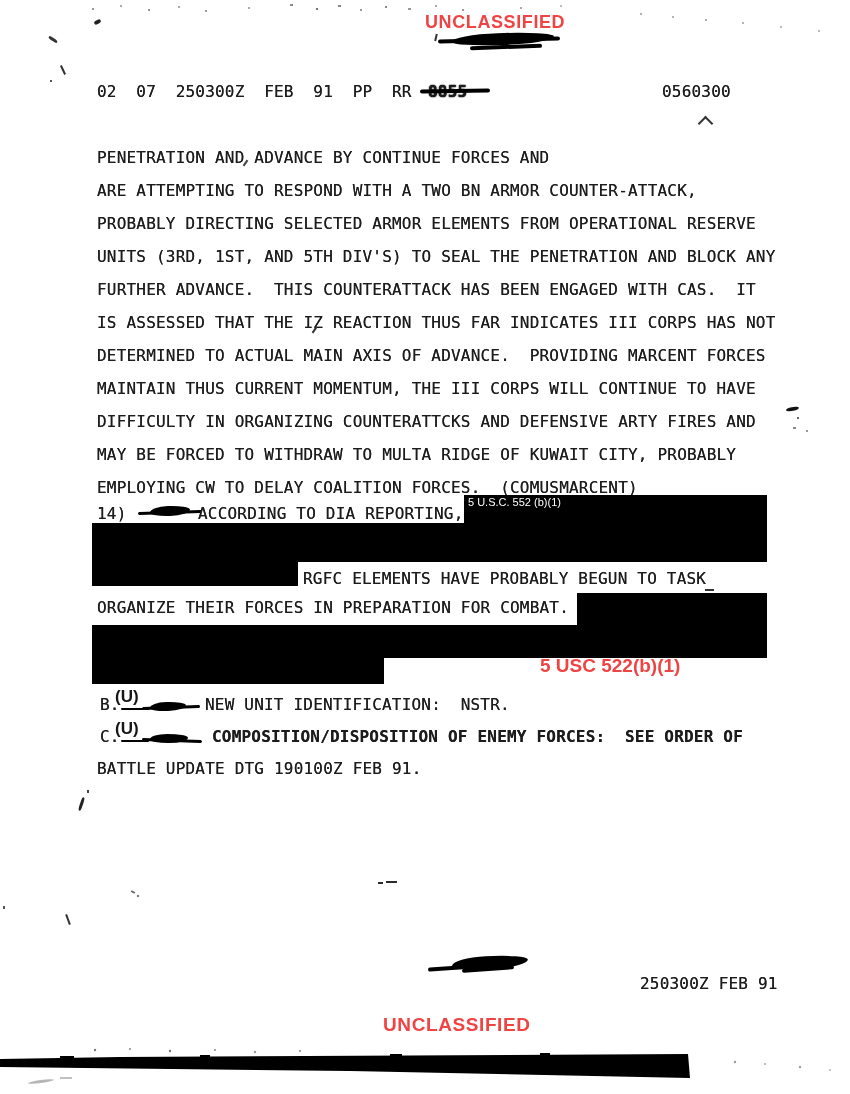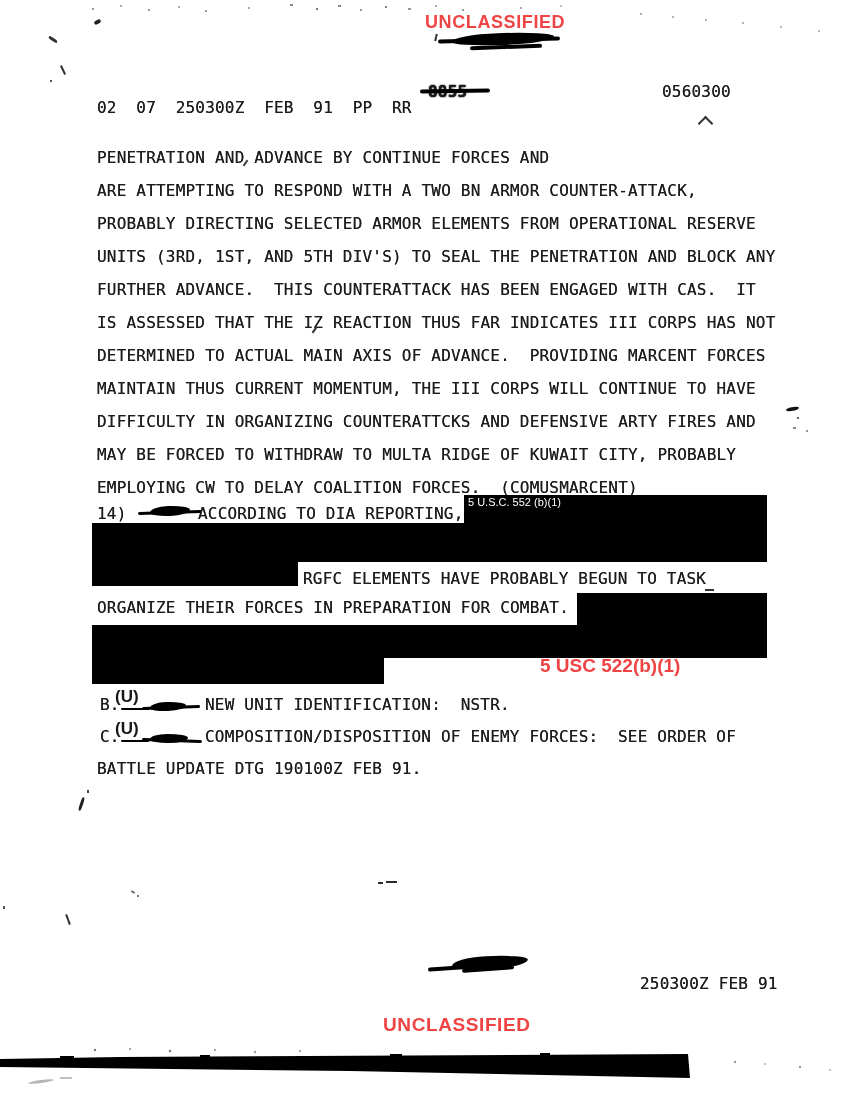--- a/index.html
+++ b/index.html
@@ -42,21 +42,21 @@
 
   <div class="sansb" style="left:425px;top:12px;font-size:18px;letter-spacing:0.6px;">UNCLASSIFIED</div>
 
   <div>
     <div class="mk" style="left:435px;top:34px;width:2px;height:7px;transform:rotate(14deg);background:#333;"></div>
     <div class="sline" style="left:438px;top:38px;width:122px;height:4px;transform:rotate(-1.5deg);"></div>
     <div class="blob" style="left:452px;top:33px;width:102px;height:12px;transform:rotate(-2deg);"></div>
     <div class="sline" style="left:470px;top:45px;width:72px;height:4px;transform:rotate(-2deg);"></div>
   </div>
 
-  <div class="mono" style="left:97px;top:98px;">02  07  250300Z  FEB  91  PP  RR</div>
+  <div class="mono" style="left:97px;top:82px;">02  07  250300Z  FEB  91  PP  RR</div>
   <div>
     <div class="mono" style="left:428px;top:82px;font-weight:bold;text-shadow:0 0 1.5px #000,0 0 1px #000;">8855</div>
     <div class="sline" style="left:420px;top:89px;width:70px;height:4px;transform:rotate(-1deg);"></div>
   </div>
   <div class="mono" style="left:662px;top:82px;">0560300</div>
 
   <div class="mono" style="left:97px;top:148px;">PENETRATION AND ADVANCE BY CONTINUE FORCES AND</div>
   <div class="mono" style="left:97px;top:181px;">ARE ATTEMPTING TO RESPOND WITH A TWO BN ARMOR COUNTER-ATTACK,</div>
   <div class="mono" style="left:97px;top:214px;">PROBABLY DIRECTING SELECTED ARMOR ELEMENTS FROM OPERATIONAL RESERVE</div>
   <div class="mono" style="left:97px;top:247px;">UNITS (3RD, 1ST, AND 5TH DIV'S) TO SEAL THE PENETRATION AND BLOCK ANY</div>
@@ -101,21 +101,21 @@
   </div>
   <div class="mono" style="left:205px;top:695px;">NEW UNIT IDENTIFICATION:  NSTR.</div>
 
   <div class="mono" style="left:100px;top:727px;">C.</div>
   <div class="hand" style="left:115px;top:719px;">(U)</div>
   <div>
     <div class="sline" style="left:121px;top:740px;width:28px;height:2px;"></div>
     <div class="sline" style="left:142px;top:739px;width:60px;height:3px;transform:rotate(2deg);"></div>
     <div class="blob" style="left:150px;top:734px;width:38px;height:9px;"></div>
   </div>
-  <div class="mono" style="left:205px;top:727px;">COMPOSITION/DISPOSITION OF ENEMY FORCES:  SEE ORDER OF</div>
+  <div class="mono" style="left:212px;top:727px;font-weight:bold;">COMPOSITION/DISPOSITION OF ENEMY FORCES:  SEE ORDER OF</div>
   <div class="mono" style="left:97px;top:759px;">BATTLE UPDATE DTG 190100Z FEB 91.</div>
 
   <div>
     <div class="sline" style="left:428px;top:966px;width:48px;height:4px;transform:rotate(-4deg);"></div>
     <div class="blob" style="left:452px;top:956px;width:76px;height:13px;transform:rotate(-3deg);"></div>
     <div class="sline" style="left:462px;top:967px;width:52px;height:4px;transform:rotate(-4deg);"></div>
   </div>
   <div class="mono" style="left:640px;top:974px;">250300Z FEB 91</div>
   <div class="sansb" style="left:383px;top:1014px;font-size:19px;letter-spacing:0.6px;">UNCLASSIFIED</div>
 

